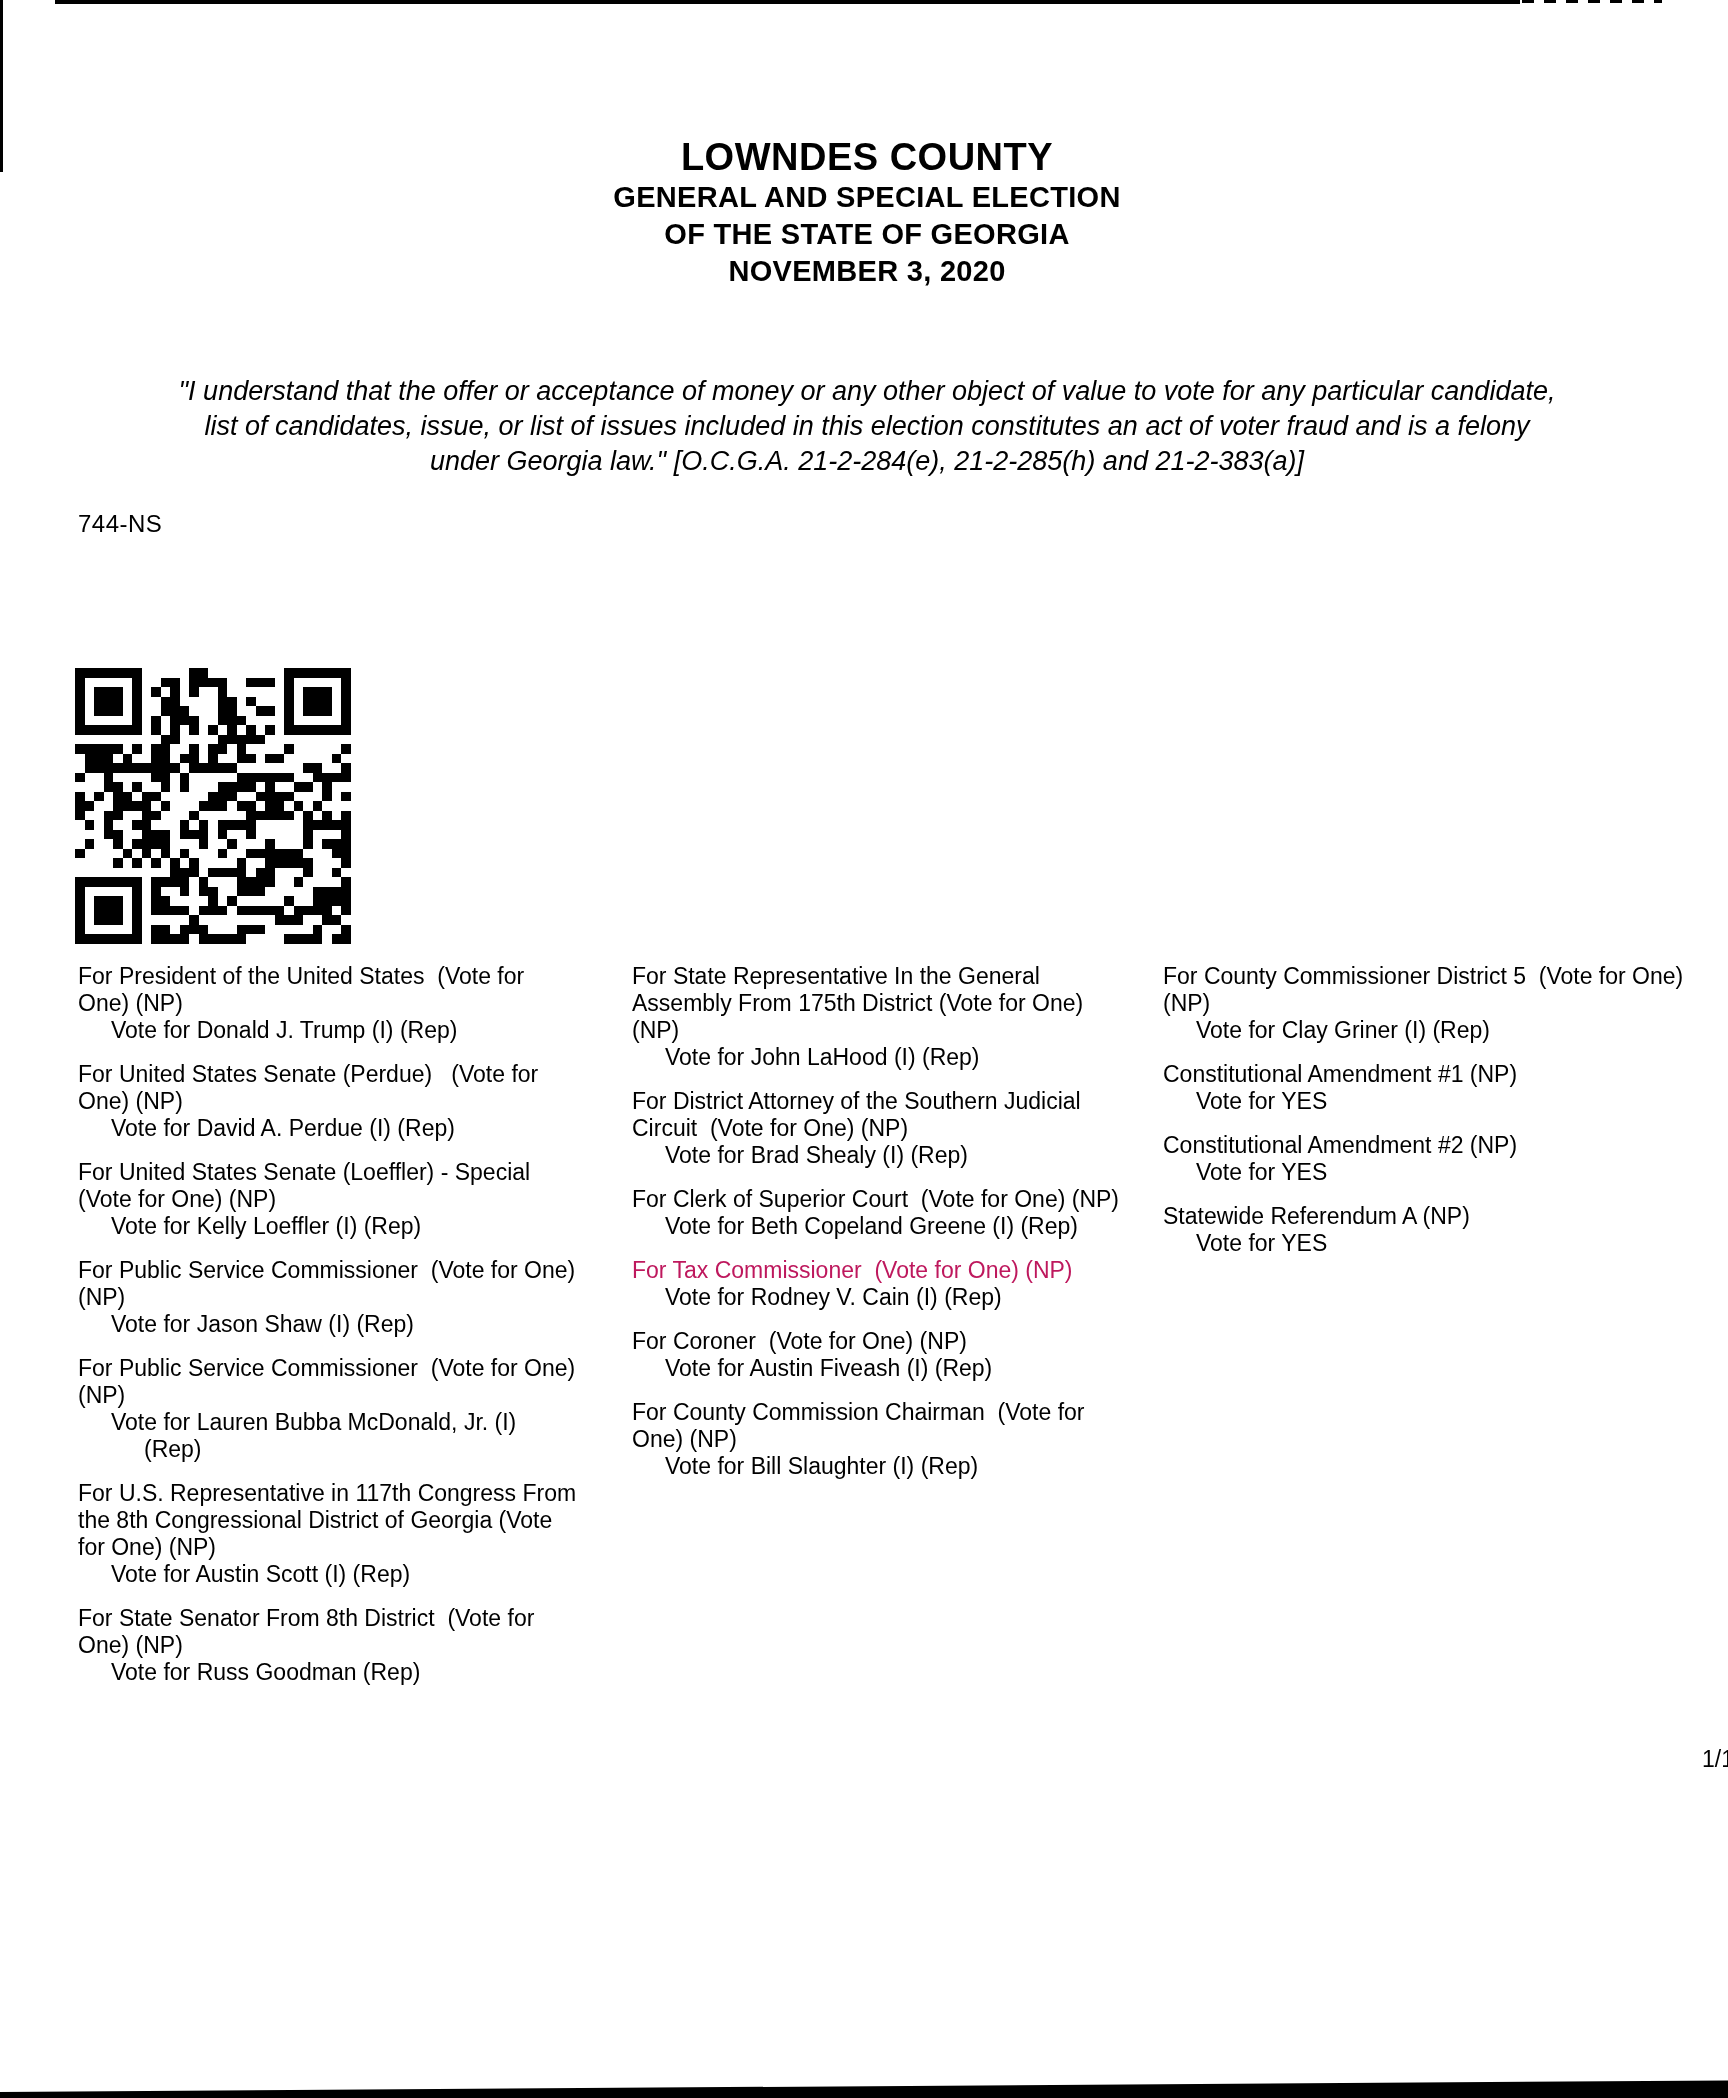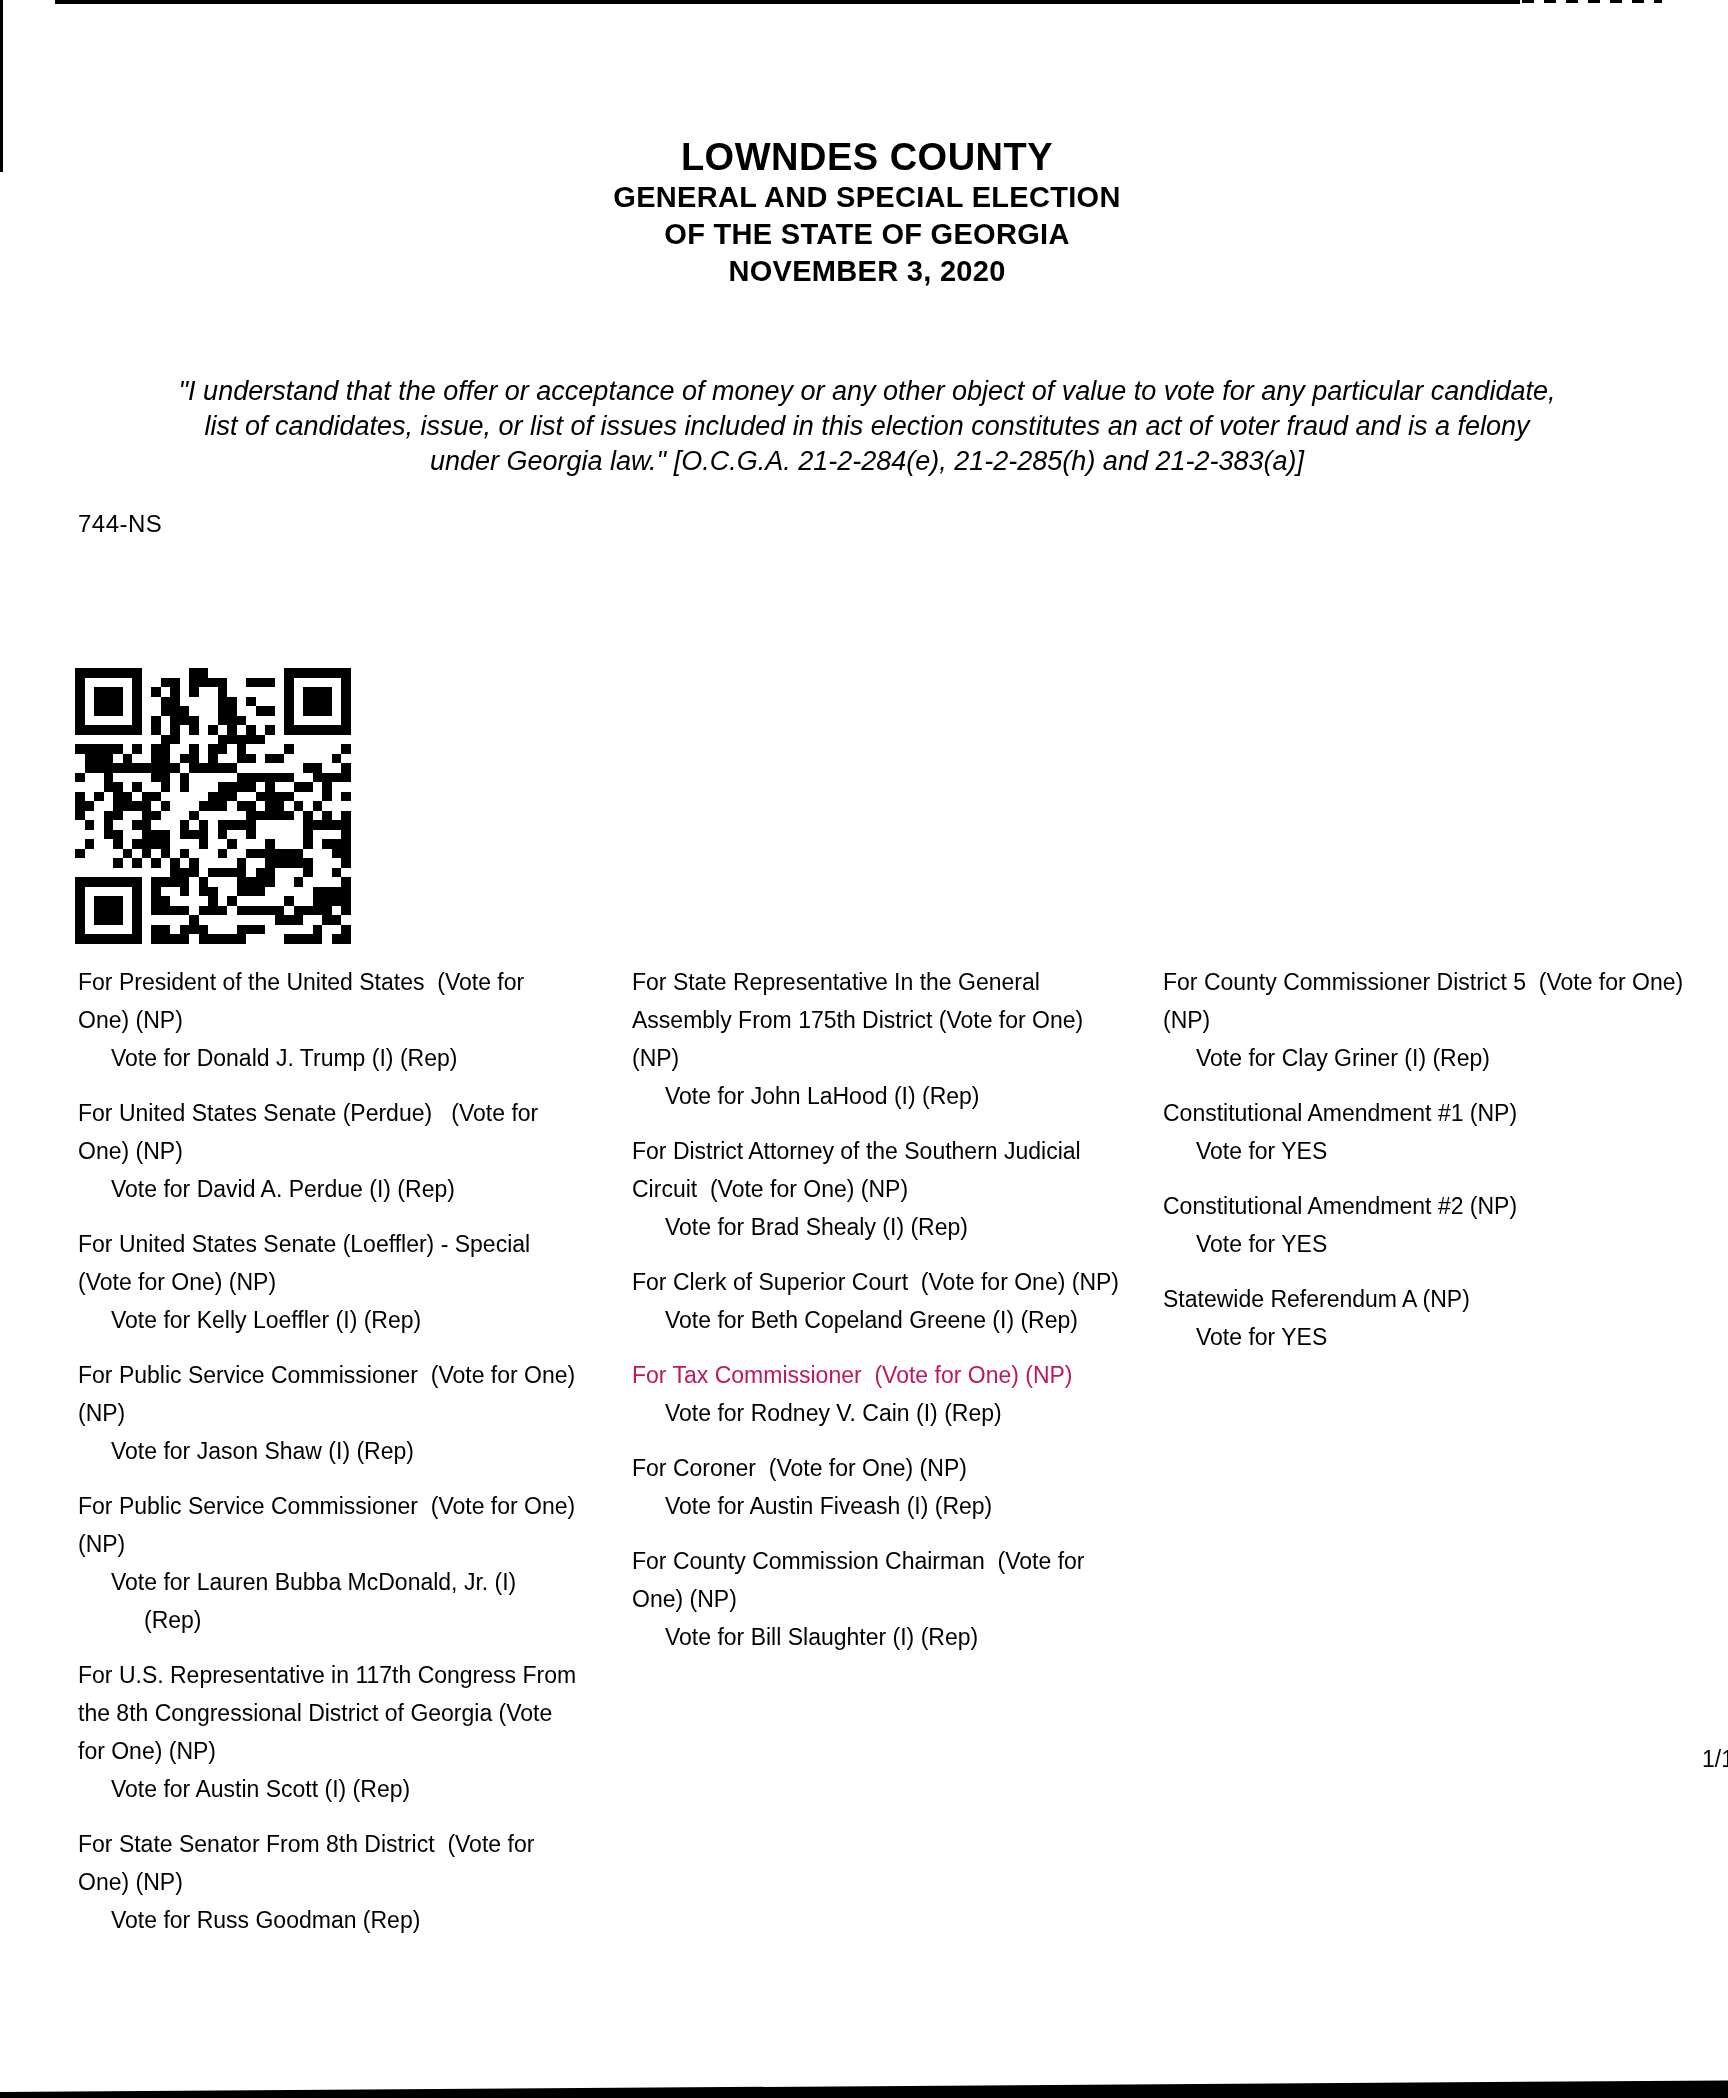--- a/index.html
+++ b/index.html
@@ -25,21 +25,21 @@
   .election-block { font-size:29px; font-weight:bold; line-height:37px; letter-spacing:.3px; }
 
   .disclaimer { position:absolute; top:374px; left:0; width:100%; text-align:center;
                 font-style:italic; font-size:27px; line-height:35px; }
 
   .ballot-style { position:absolute; left:78px; top:510px; font-size:24px; letter-spacing:.5px; }
 
   .qr { position:absolute; left:75px; top:668px; width:276px; height:276px; }
 
   
-  .col { position:absolute; top:963px; font-size:23px; line-height:38px; }
+  .col { position:absolute; top:963px; font-size:23px; line-height:27px; }
   .col-1 { left:78px;   width:500px; }
   .col-2 { left:620px;  width:495px;margin-left:12px; }
   .col-3 { left:1163px; width:535px; }
   .contest { margin-bottom:17px; }
   .contest-title { white-space:pre-wrap; }
   .contest-title.faint { color:#be185d; }
   .vote-line { padding-left:66px; text-indent:-33px; white-space:pre-wrap; }
 
   .page-number { position:absolute; top:1746px; left:0; width:100%; text-align:right; font-size:23px; }
 </style>

